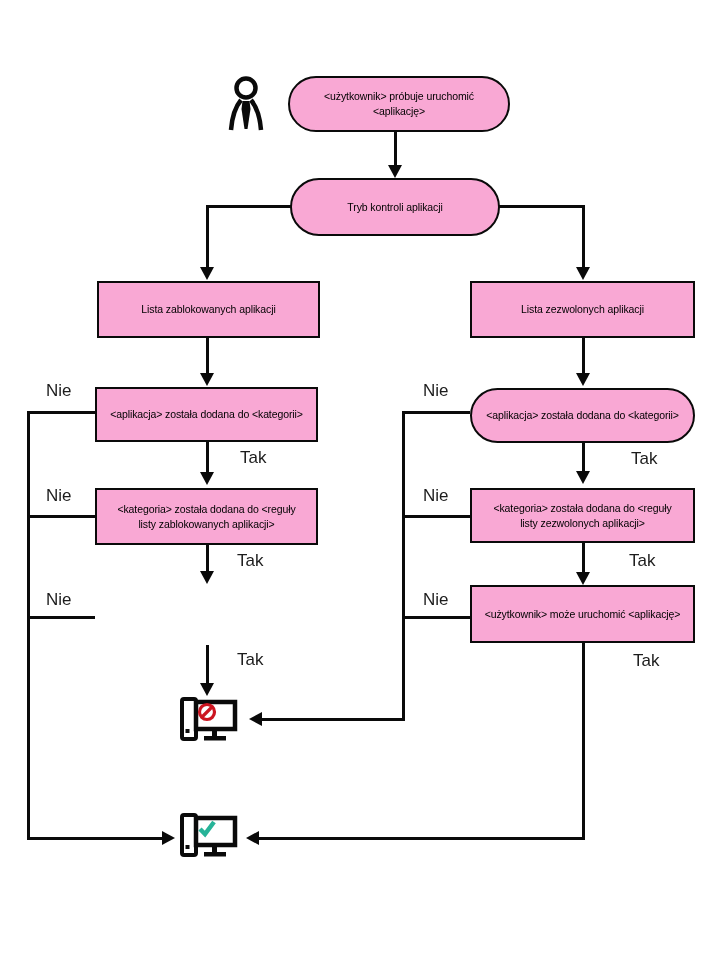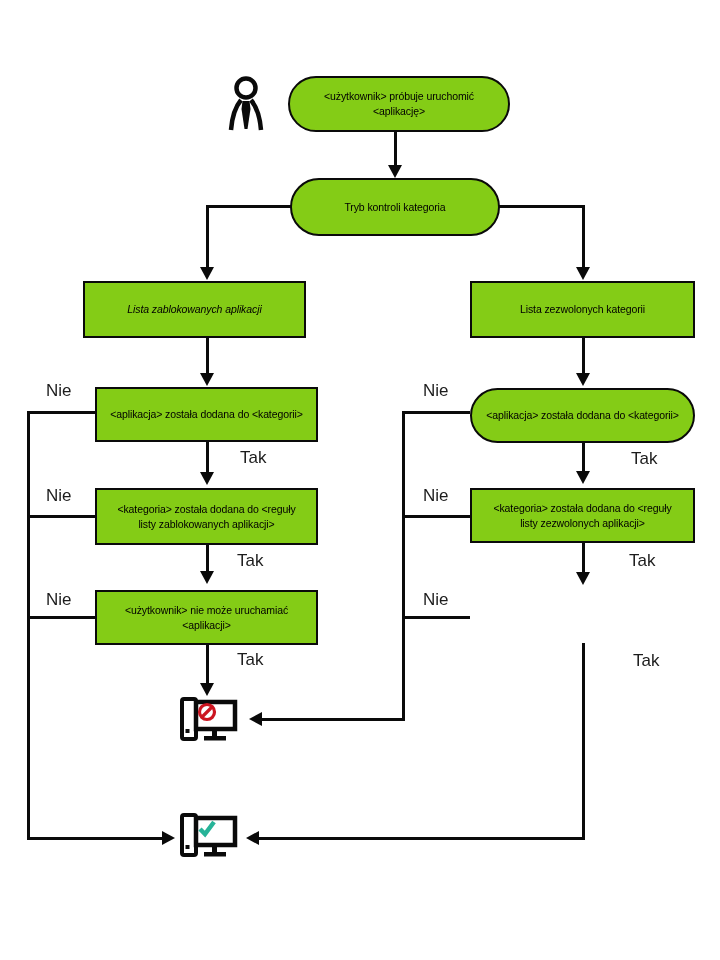--- a/index.html
+++ b/index.html
@@ -1,18 +1,18 @@
 <!DOCTYPE html>
 <html style="--line: #0a0a0a; --prohibit-red: #cc1520; --blocked-text: #cd5b55; --check-green: #27b398; --running-text: #15806d;"><head>
 <meta charset="utf-8">
 <style>
   html,body{margin:0;padding:0;background:#fff;}
   #canvas{position:relative;width:720px;height:960px;background:#ffffff;overflow:hidden;
           font-family:"Liberation Sans","DejaVu Sans",sans-serif;color:#000;}
-  .node{position:absolute;border:2.5px solid #0a0a0a;background:#84cc16;box-sizing:border-box;
+  .node{position:absolute;border:2.5px solid #0a0a0a;background:#f9a8d4;box-sizing:border-box;
         display:flex;flex-direction:column;align-items:center;justify-content:center;
         text-align:center;font-size:10.5px;line-height:1.4;letter-spacing:-0.1px;padding:2px 4px;}
   .stadium{border-radius:29px;}
   .hline,.vline{position:absolute;background:#0a0a0a;}
   .hline{height:3px;}
   .vline{width:3px;}
   .tri-d{position:absolute;width:0;height:0;border-left:7px solid transparent;
          border-right:7px solid transparent;border-top:13px solid #0a0a0a;}
   .tri-r{position:absolute;width:0;height:0;border-top:7px solid transparent;
          border-bottom:7px solid transparent;border-left:13px solid #0a0a0a;}
@@ -38,36 +38,36 @@
 
   <div class="node stadium" style="left:288px;top:76px;width:222px;height:56px;">
     <div>&lt;użytkownik&gt; próbuje uruchomić</div>
     <div>&lt;aplikację&gt;</div>
   </div>
 
   <div class="vline" style="left:394px;top:131px;height:35px;"></div>
   <div class="tri-d" style="left:388px;top:165px;"></div>
 
   <div class="node stadium" style="left:290px;top:178px;width:210px;height:58px;">
-    <div>Tryb kontroli kategoria</div>
+    <div>Tryb kontroli aplikacji</div>
   </div>
 
   <div class="hline" style="left:206px;top:205px;width:86px;"></div>
   <div class="vline" style="left:206px;top:205px;height:62px;"></div>
   <div class="tri-d" style="left:200px;top:267px;"></div>
 
   <div class="hline" style="left:498px;top:205px;width:86px;"></div>
   <div class="vline" style="left:582px;top:205px;height:62px;"></div>
   <div class="tri-d" style="left:576px;top:267px;"></div>
 
-  <div class="node" style="left:83px;top:281px;width:223px;height:57px;font-style:italic;">
+  <div class="node" style="left:97px;top:281px;width:223px;height:57px;">
     <div>Lista zablokowanych aplikacji</div>
   </div>
   <div class="node" style="left:470px;top:281px;width:225px;height:57px;">
-    <div>Lista zezwolonych kategorii</div>
+    <div>Lista zezwolonych aplikacji</div>
   </div>
 
   <div class="vline" style="left:206px;top:338px;height:36px;"></div>
   <div class="tri-d" style="left:200px;top:373px;"></div>
   <div class="vline" style="left:582px;top:338px;height:36px;"></div>
   <div class="tri-d" style="left:576px;top:373px;"></div>
 
   <div class="node" style="left:95px;top:387px;width:223px;height:55px;">
     <div>&lt;aplikacja&gt; została dodana do &lt;kategorii&gt;</div>
   </div>
@@ -89,25 +89,24 @@
   <div class="node" style="left:470px;top:488px;width:225px;height:55px;">
     <div>&lt;kategoria&gt; została dodana do &lt;reguły</div>
     <div>listy zezwolonych aplikacji&gt;</div>
   </div>
 
   <div class="vline" style="left:206px;top:545px;height:27px;"></div>
   <div class="tri-d" style="left:200px;top:571px;"></div>
   <div class="vline" style="left:582px;top:543px;height:29px;"></div>
   <div class="tri-d" style="left:576px;top:572px;"></div>
 
-  <div class="node" style="left:95px;top:590px;width:223px;height:55px;">
-    <div>&lt;użytkownik&gt; nie może uruchamiać</div>
-    <div>&lt;aplikacji&gt;</div>
+
+  <div class="node" style="left:470px;top:585px;width:225px;height:58px;">
+    <div>&lt;użytkownik&gt; może uruchomić &lt;aplikację&gt;</div>
   </div>
-
 
   <div class="vline" style="left:206px;top:645px;height:39px;"></div>
   <div class="tri-d" style="left:200px;top:683px;"></div>
 
   <div class="vline" style="left:582px;top:643px;height:197px;"></div>
   <div class="hline" style="left:259px;top:837px;width:325px;"></div>
   <div class="tri-l" style="left:246px;top:831px;"></div>
 
   <div class="hline" style="left:27px;top:411px;width:68px;"></div>
   <div class="hline" style="left:27px;top:515px;width:68px;"></div>

